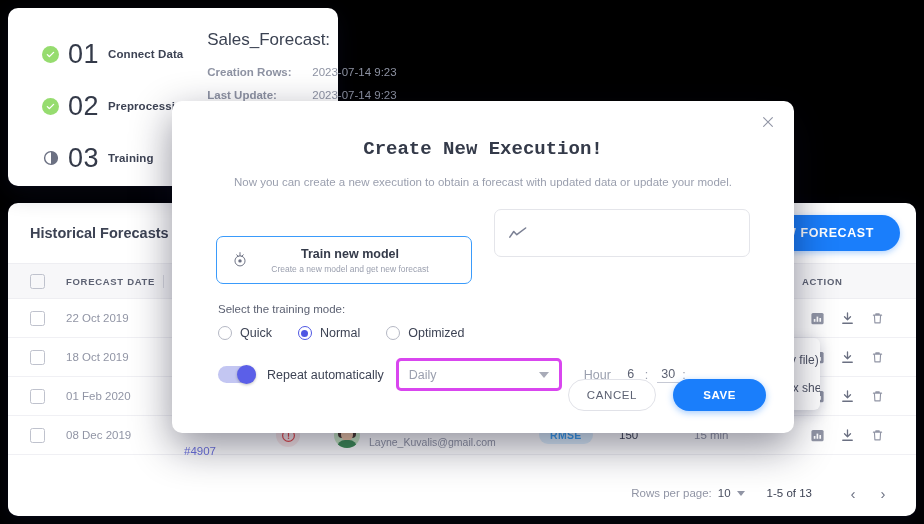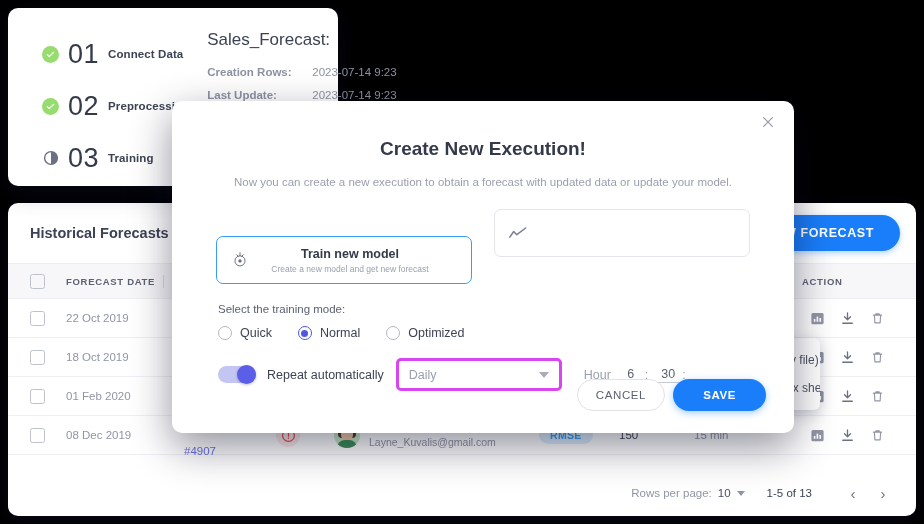--- a/index.html
+++ b/index.html
@@ -117,21 +117,21 @@
   }
   .dl-item { height: 28px; display:flex; align-items:center; padding-left: 14px; font-size: 12px; color: #4d5263; white-space: nowrap; }
 
   
   #modal {
     position: absolute; left: 172px; top: 101px; width: 622px; height: 332px;
     background: #fff; border-radius: 10px; z-index: 10;
     box-shadow: 0 14px 40px rgba(10,12,35,.45);
   }
   .modal-close { position:absolute; right: 14px; top: 9px; width: 24px; height: 24px; cursor:pointer; display:flex;align-items:center;justify-content:center;}
-  .modal-title { text-align:center; font-size: 19px; color: #343a49; font-weight: 700; margin: 37px 0 0 0; }
+  .modal-title { text-align:center; font-size: 19px; color: #343a49; font-weight: 700; margin: 37px 0 0 0; font-family: Liberation Mono, monospace; }
   .modal-sub { text-align:center; font-size: 11.5px; color: #9a9fae; margin: 16px 0 0 0; }
   .opt-row { display:flex; gap: 22px; padding: 21px 44px 0 44px; }
   .opt {
     flex: 1; height: 48px; border: 1px solid #e4e5ea; border-radius: 7px;
     display:flex; align-items:center; cursor:pointer; position:relative; background:#fff;
   }
   .opt.selected { border: 1.5px solid #3a9bfb; margin-top: 27px; }
   .opt-ico { width: 46px; display:flex; align-items:center; justify-content:center; }
   .opt-txt { flex:1; text-align:center; padding-right: 34px; }
   .opt-t1 { font-size: 12.5px; font-weight: 700; color: #343a49; }
@@ -155,21 +155,21 @@
   }
   .select-val { flex:1; font-size: 12.5px; color: #9a9fae; }
   .sel-caret { width:0;height:0;border-left:5px solid transparent;border-right:5px solid transparent;border-top:6px solid #a8abb8;}
   .hour-label { font-size: 12.5px; color: #9a9fae; margin-left: 22px; }
   .time-field {
     width: 22px; border-bottom: 1px solid #c6c9d4; text-align:center;
     font-size: 12.5px; color: #5d6273; margin-left: 9px; padding-bottom: 1px; cursor:text;
   }
   .colon { font-size: 12.5px; color: #9a9fae; margin-left: 3px; }
 
-  .modal-actions { position:absolute; right: 28px; bottom: 22px; display:flex; align-items:center; gap: 8px;}
+  .modal-actions { position:absolute; right: 28px; bottom: 22px; display:flex; align-items:center; gap: 17px;}
   .btn-cancel {
     height: 32px; padding: 0 18px; border-radius: 16px; border: 1px solid #e1e2e8;
     background:#fff; color:#5d6273; font-size: 11.5px; letter-spacing:.6px; cursor:pointer;
     font-family:"Liberation Sans",sans-serif;
   }
   .btn-save {
     height: 32px; padding: 0 30px; border-radius: 16px; border: none;
     background:#1a7efb; color:#fff; font-size: 11.5px; font-weight:700; letter-spacing:.6px; cursor:pointer;
     box-shadow: 0 2px 7px rgba(26,126,251,.4); font-family:"Liberation Sans",sans-serif;
   }

